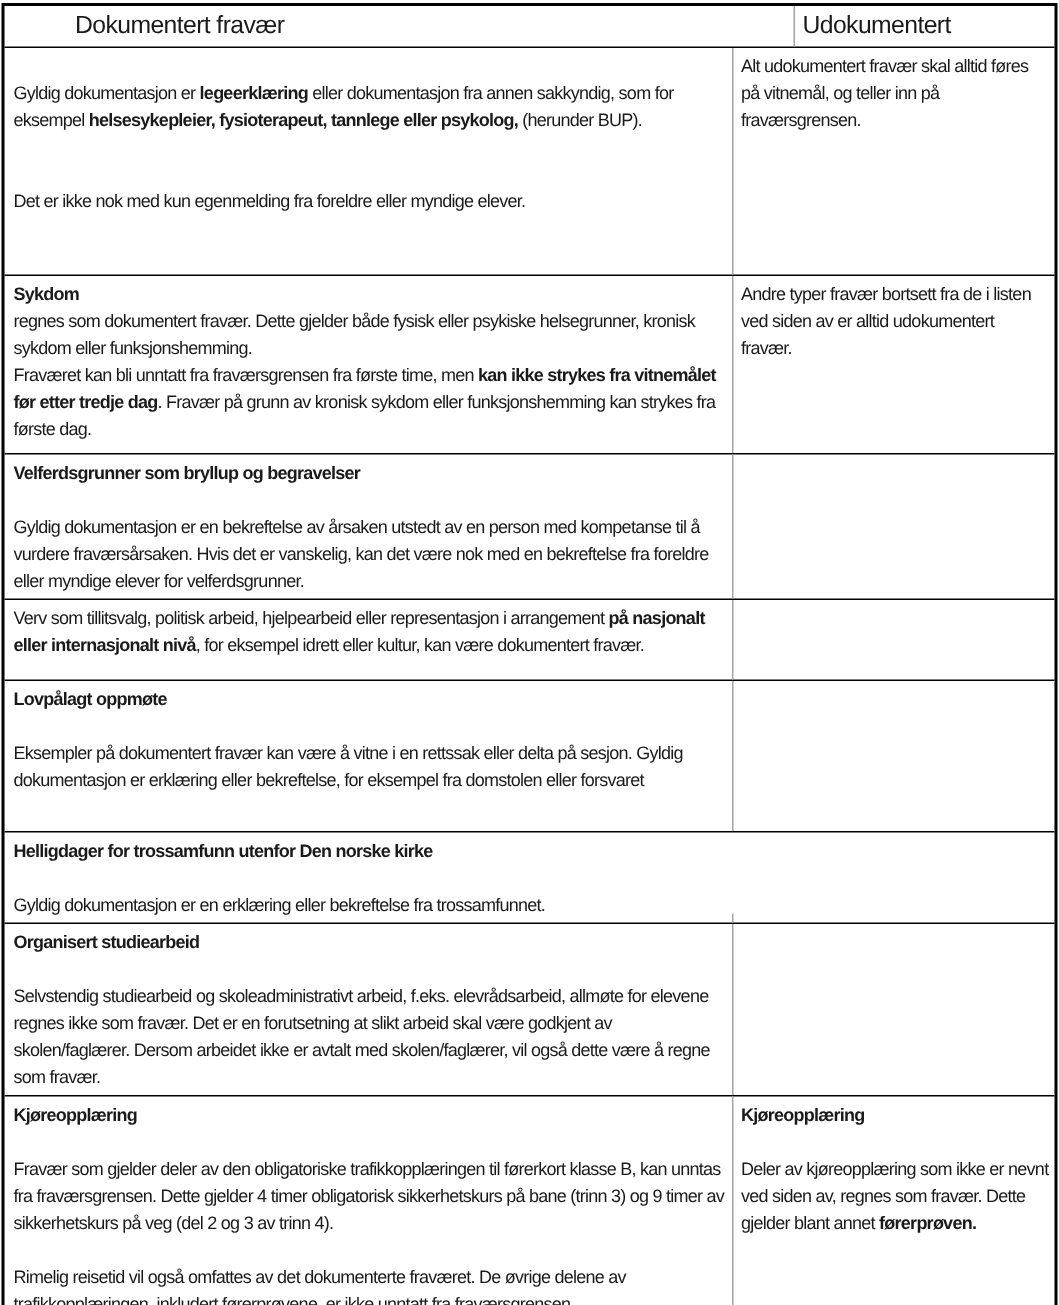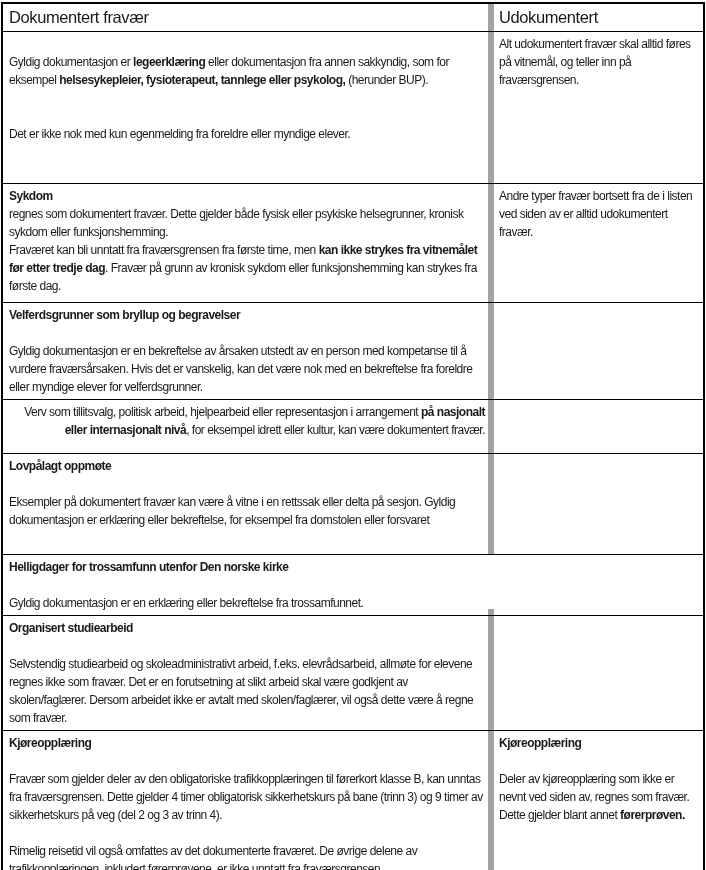--- a/index.html
+++ b/index.html
@@ -25,31 +25,32 @@
   }
   .row {
     display: flex;
     box-sizing: border-box;
     border-top: 1px solid #000000;
     align-items: stretch;
   }
   .row.header-row {
     border-top: none;
     min-height: 23px;
+    padding-left: 41px;
   }
   .cell {
     box-sizing: border-box;
   }
   .cell.left {
     width: 485px;
     padding: 3px 3px 3px 6px;
   }
   .cell.right {
     flex: 1;
-    border-left: 6px solid #a3a3a3;
+    border-left: 1px solid #a3a3a3;
     padding: 3px 4px 3px 5px;
   }
   .header-cell {
     font-size: 16.5px;
     line-height: 21px;
     letter-spacing: -0.4px;
     padding-top: 0;
     padding-bottom: 0;
   }
   .para {
@@ -58,21 +59,21 @@
     letter-spacing: -0.5px;
     min-height: 18px;
   }
   .para b {
     font-weight: bold;
   }
   
   #rows .row:nth-child(1) { min-height: 152px; }
   #rows .row:nth-child(2) { min-height: 119px; }
   #rows .row:nth-child(3) { min-height: 97px; justify-content: space-between; }
-  #rows .row:nth-child(4) { min-height: 54px; text-align: right; }
+  #rows .row:nth-child(4) { min-height: 54px; }
   #rows .row:nth-child(5) { min-height: 101px; }
   #rows .row:nth-child(6) { min-height: 55px; align-items: flex-end; }
   #rows .row:nth-child(7) { min-height: 114px; }
   #rows .row:nth-child(8) { min-height: 150px; }
 </style>
 </head>
 <body>
 
 <div class="page">
   <div class="doc-table">

